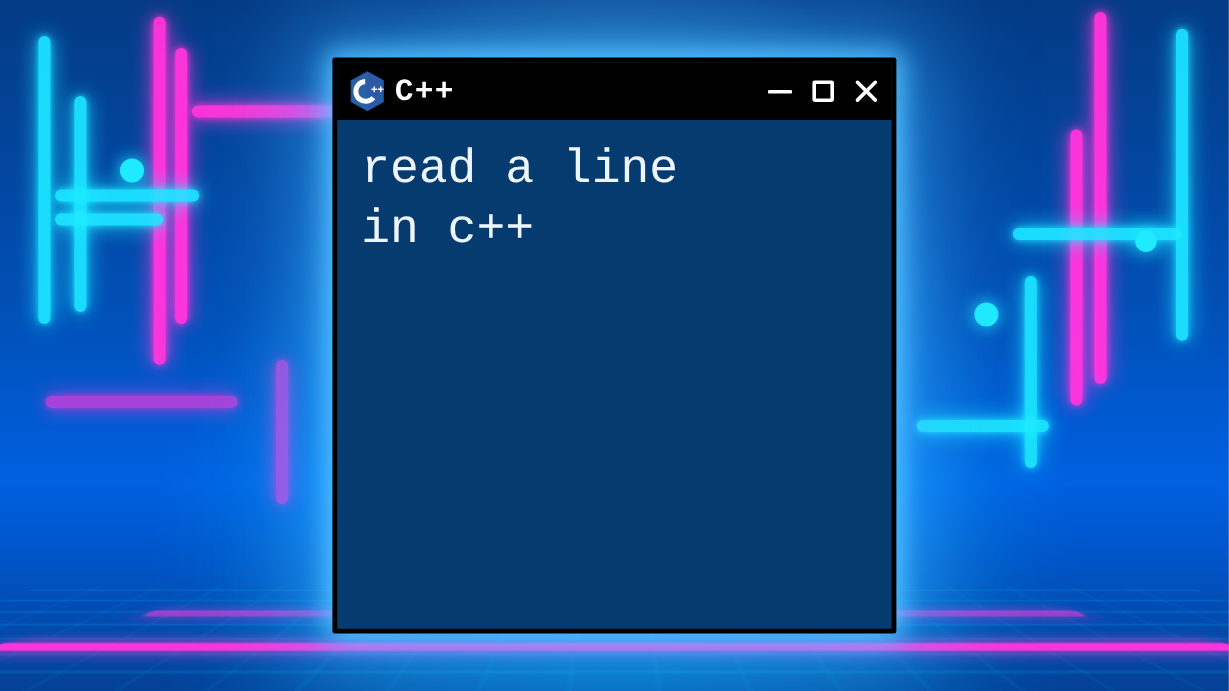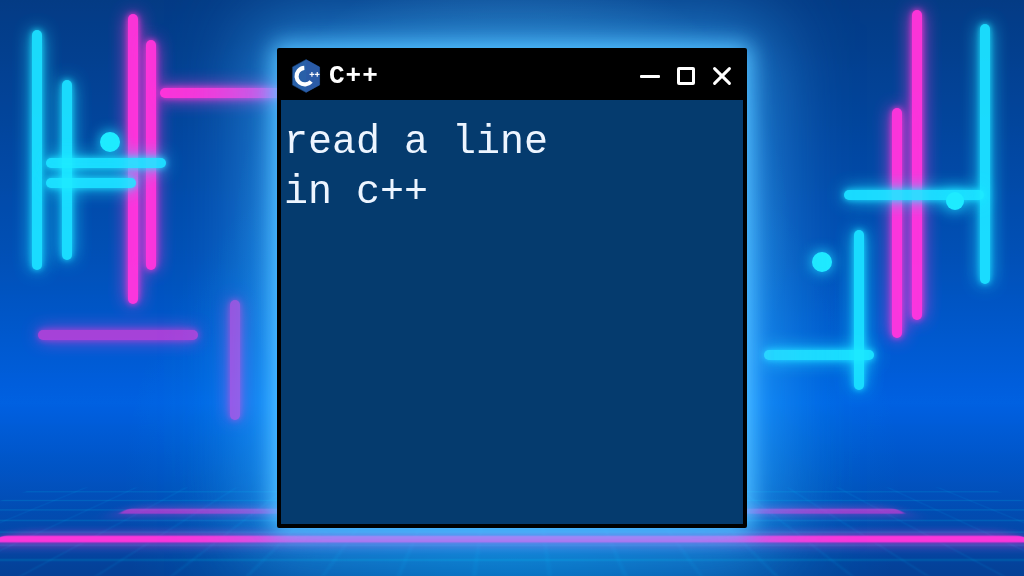--- a/index.html
+++ b/index.html
@@ -86,21 +86,21 @@
   .x-mark   { position: relative; width: 22px; height: 22px; }
   .x-mark::before, .x-mark::after {
     content: ""; position: absolute; left: 50%; top: 50%;
     width: 24px; height: 3px; background: #fff; border-radius: 2px;
     transform-origin: center;
   }
   .x-mark::before { transform: translate(-50%, -50%) rotate(45deg); }
   .x-mark::after  { transform: translate(-50%, -50%) rotate(-45deg); }
 
   .body {
-    padding: 18px 3px;
+    padding: 18px 20px;
     font-family: "SFMono-Regular", "Consolas", "Menlo", "Courier New", monospace;
     font-size: 40px;
     line-height: 1.25;
     color: #eef5ff;
     white-space: pre-wrap;
   }
 
   
   .cpp-logo { width: 30px; height: 34px; }
 </style>

